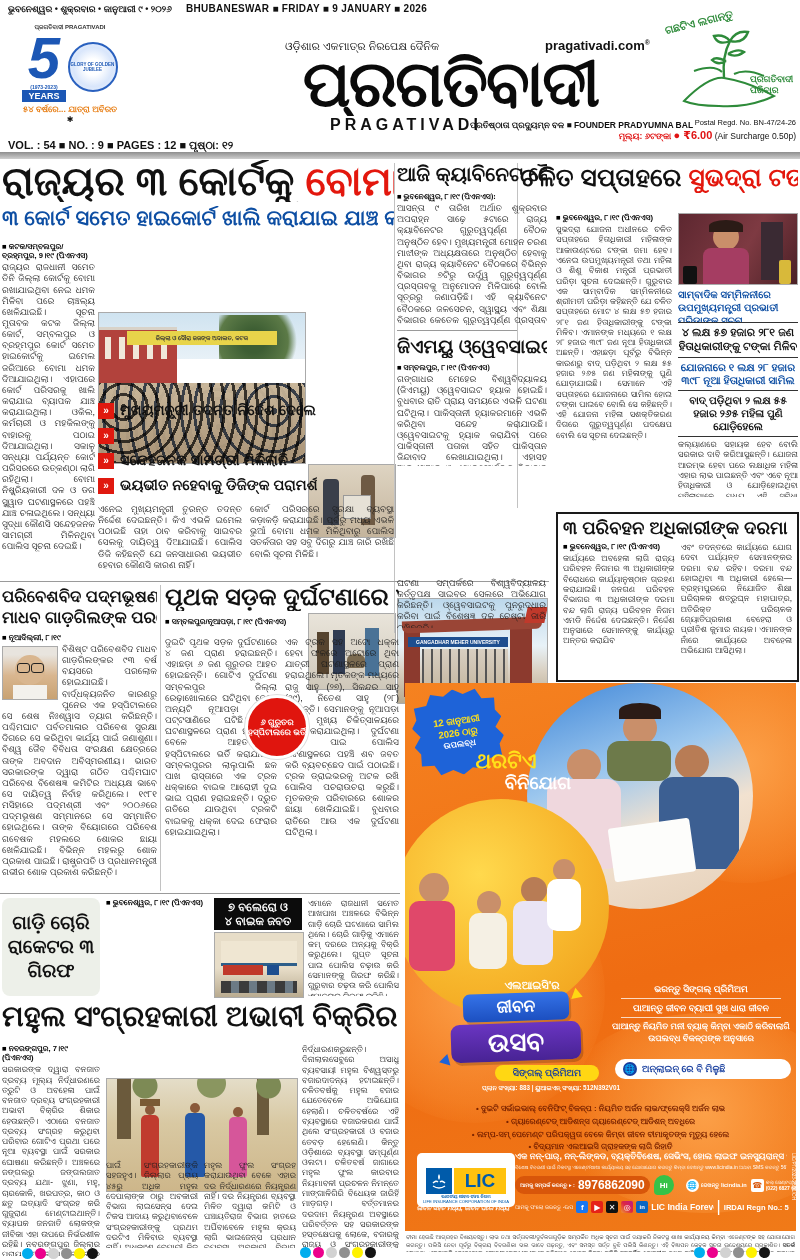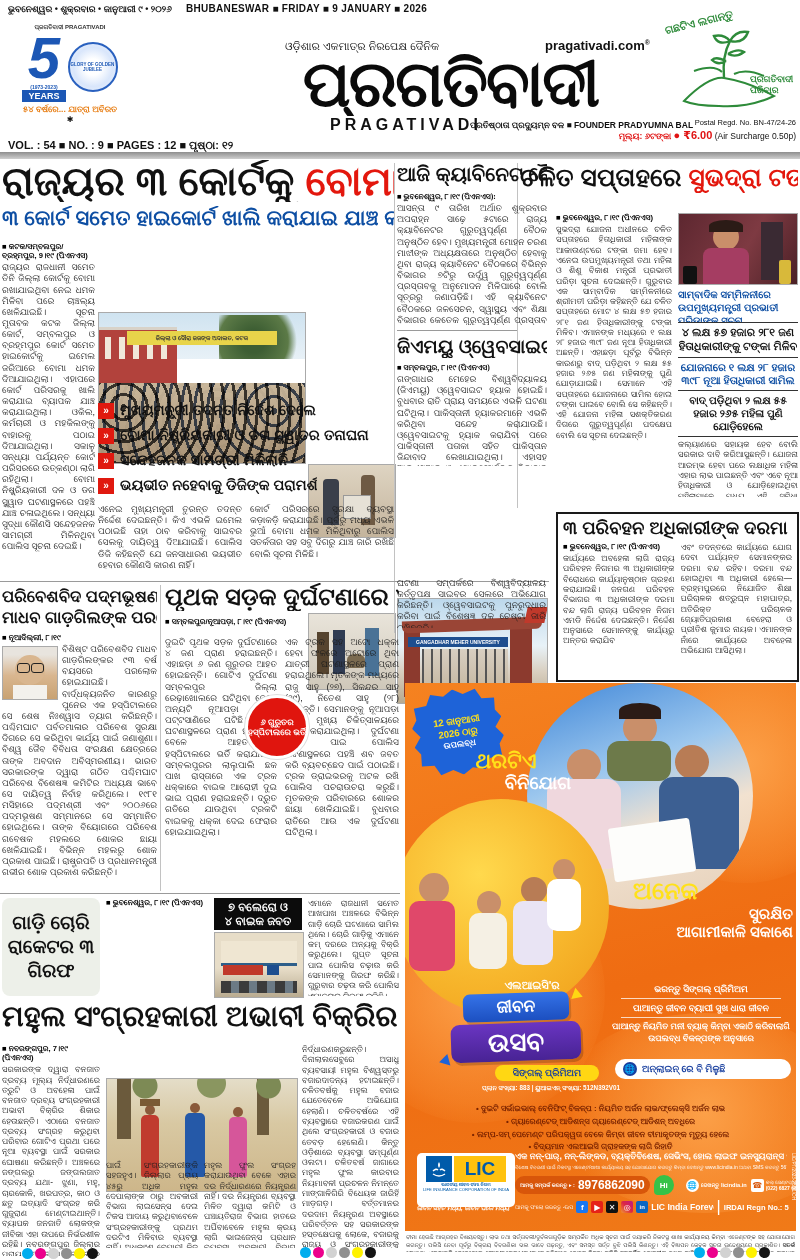--- a/index.html
+++ b/index.html
@@ -158,21 +158,20 @@
       <div class="abs" style="left:56px;top:14px;width:14px;height:48px;background:#4a7296;"></div>
       <div class="abs" style="left:38px;top:40px;width:18px;height:14px;background:#7a6a50;border-radius:40% 40% 20% 20%;"></div>
     </div>
     <div class="abs" style="left:96px;top:238px;width:296px;">
       <div class="bullet-row">
           <span class="bullet-ic">»</span>
           <span class="bullet-tx">ମୁଖ୍ୟମନ୍ତ୍ରୀ ତଦନ୍ତ ନିର୍ଦ୍ଦେଶ ଦେଲେ</span>
         </div>
       <div class="bullet-row">
           <span class="bullet-ic">»</span>
-          <span class="bullet-tx">ବୋମା ନିଷ୍କ୍ରିୟକାରୀ ଓ ଡଗ ସ୍କ୍ୱାଡର ତନାଘନା</span>
         </div>
       <div class="bullet-row">
           <span class="bullet-ic">»</span>
           <span class="bullet-tx">ସନ୍ଦେହଜନକ ସାମଗ୍ରୀ ମିଳିଲାନି</span>
         </div>
       <div class="bullet-row">
           <span class="bullet-ic">»</span>
           <span class="bullet-tx">ଭୟଭୀତ ନହେବାକୁ ଡିଜିଙ୍କ ପରାମର୍ଶ</span>
         </div>
     </div>
@@ -346,25 +345,20 @@
         <div>2026 ଠାରୁ</div>
         <div style="color:#fff;font-size:8.5px;">ଉପଲବ୍ଧ</div>
       </div>
     </div>
 
     <div class="abs" style="left:36px;top:66px;width:130px;text-align:center;">
       <div class="ad-yel" style="font-size:21px;">ଥରଟିଏ</div>
       <div class="ad-wht" style="font-size:18px;">ବିନିଯୋଗ</div>
     </div>
 
-    <div class="abs" style="left:228px;top:194px;width:160px;">
-      <div class="ad-yel" style="font-size:24px;">ଅନେକ</div>
-      <div class="ad-wht" style="font-size:15px;">ସୁରକ୍ଷିତ</div>
-      <div class="ad-wht" style="font-size:15px;">ଆଗାମୀକାଳି ସକାଶେ</div>
-    </div>
 
     <div class="abs ad-wht nw" style="left:72px;top:296px;width:110px;text-align:center;font-size:11px;">ଏଲଆଇସି'ର</div>
     <div class="jeevan abs" style="left:58px;top:310px;width:106px;height:28px;font-size:17px;">ଜୀବନ</div>
     <div class="usab abs" style="left:46px;top:340px;width:130px;height:38px;font-size:26px;">ଉସବ</div>
     <div class="abs" style="left:168px;top:306px;width:0;height:0;border-left:10px solid #ffd713;border-top:6px solid transparent;border-bottom:6px solid transparent;transform:rotate(20deg);"></div>
     <div class="abs" style="left:34px;top:372px;width:0;height:0;border-right:10px solid #1e63d8;border-top:6px solid transparent;border-bottom:6px solid transparent;transform:rotate(-15deg);"></div>
     <div class="pill-y abs nw" style="left:90px;top:382px;width:104px;height:16px;font-size:9.5px;">ସିଙ୍ଗଲ୍ ପ୍ରିମିଅମ</div>
     <div class="abs nw" style="left:46px;top:401px;width:200px;text-align:center;color:#fff;font-size:6.3px;font-weight:bold;">ପ୍ଲାନ ସଂଖ୍ୟା: 883  |  ୟୁଆଇଏନ୍ ସଂଖ୍ୟା: 512N392V01</div>
 
     <div class="abs" style="left:206px;top:300px;width:180px;">
@@ -379,21 +373,21 @@
       <span class="nw" style="font-size:9.5px;">ଅନ୍‌ଲାଇନ୍ ରେ ବି ମିଳୁଛି</span>
     </div>
 
     <div class="abs" style="left:12px;top:420px;width:367px;">
       <div class="ad-bul nw">• ଦୁଇଟି ସର୍ଭାଇଭାଲ୍ ବେନିଫିଟ୍ ବିକଳ୍ପ : ନିୟମିତ ଅର୍ଜନ ଲାଭ/ଫ୍ଲେକ୍ସି ଅର୍ଜନ ଲାଭ</div>
       <div class="ad-bul nw">• ଗ୍ୟାରେଣ୍ଟେଡ୍ ଆଡିଶନ୍ସ ଗ୍ୟାରେଣ୍ଟେଡ୍ ଆଡିଶନ୍ ଅବଧିରେ</div>
       <div class="ad-bul nw">• ଲମ୍ପ-ସମ୍ ପେମେଣ୍ଟ ପରିପକ୍ୱତା ବେଳେ କିମ୍ବା ଜୀବନ ବୀମାକୃତଙ୍କ ମୃତ୍ୟୁ ହେଲେ</div>
       <div class="ad-bul nw">• ବିଦ୍ୟମାନ ଏଲଆଇସି ଗ୍ରାହକଙ୍କ ଲାଗି ରିହାତି</div>
     </div>
 
-    <div class="licbox abs" style="left:12px;top:470px;width:92px;height:48px;">
+    <div class="licbox abs" style="left:12px;top:470px;width:92px;height:48px;justify-content:flex-end;">
       <div style="display:flex;gap:2px;align-items:center;">
         <div style="width:26px;height:26px;background:#005baa;display:flex;align-items:center;justify-content:center;">
           <svg width="20" height="20" viewBox="0 0 20 20">
               <path d="M10 3 Q12 6 10 9 Q8 6 10 3Z" fill="#fff"></path>
               <path d="M4 12 Q7 9 9 11 M16 12 Q13 9 11 11 M4 15 Q10 19 16 15" stroke="#fff" stroke-width="1.4" fill="none"></path>
             </svg>
         </div>
         <div style="width:52px;height:26px;background:#ffc20e;color:#005baa;font-size:19px;font-weight:900;display:flex;align-items:center;justify-content:center;">LIC</div>
       </div>
       <div class="nw" style="font-size:4.6px;color:#005baa;font-weight:bold;width:86px;text-align:center;">ଭାରତୀୟ ଜୀବନ ବୀମା ନିଗମ</div>

